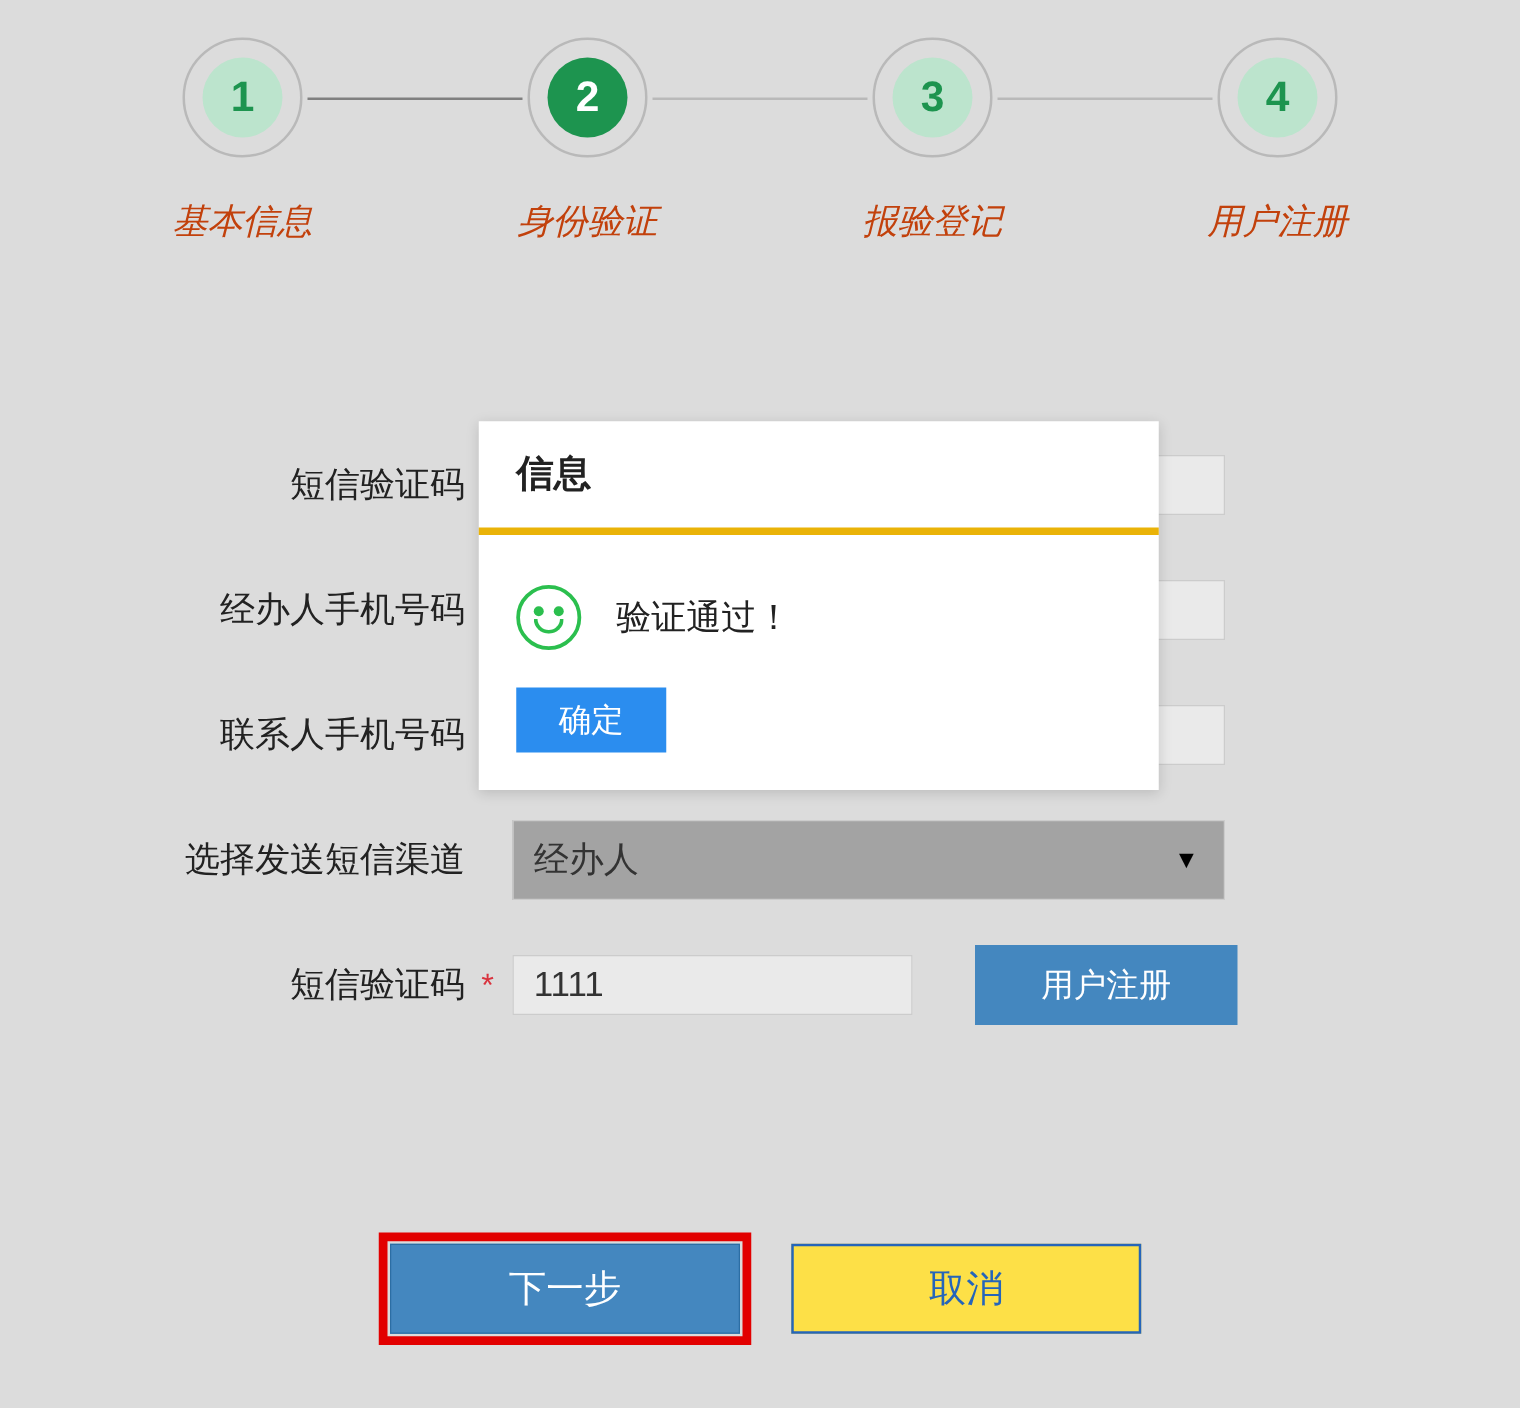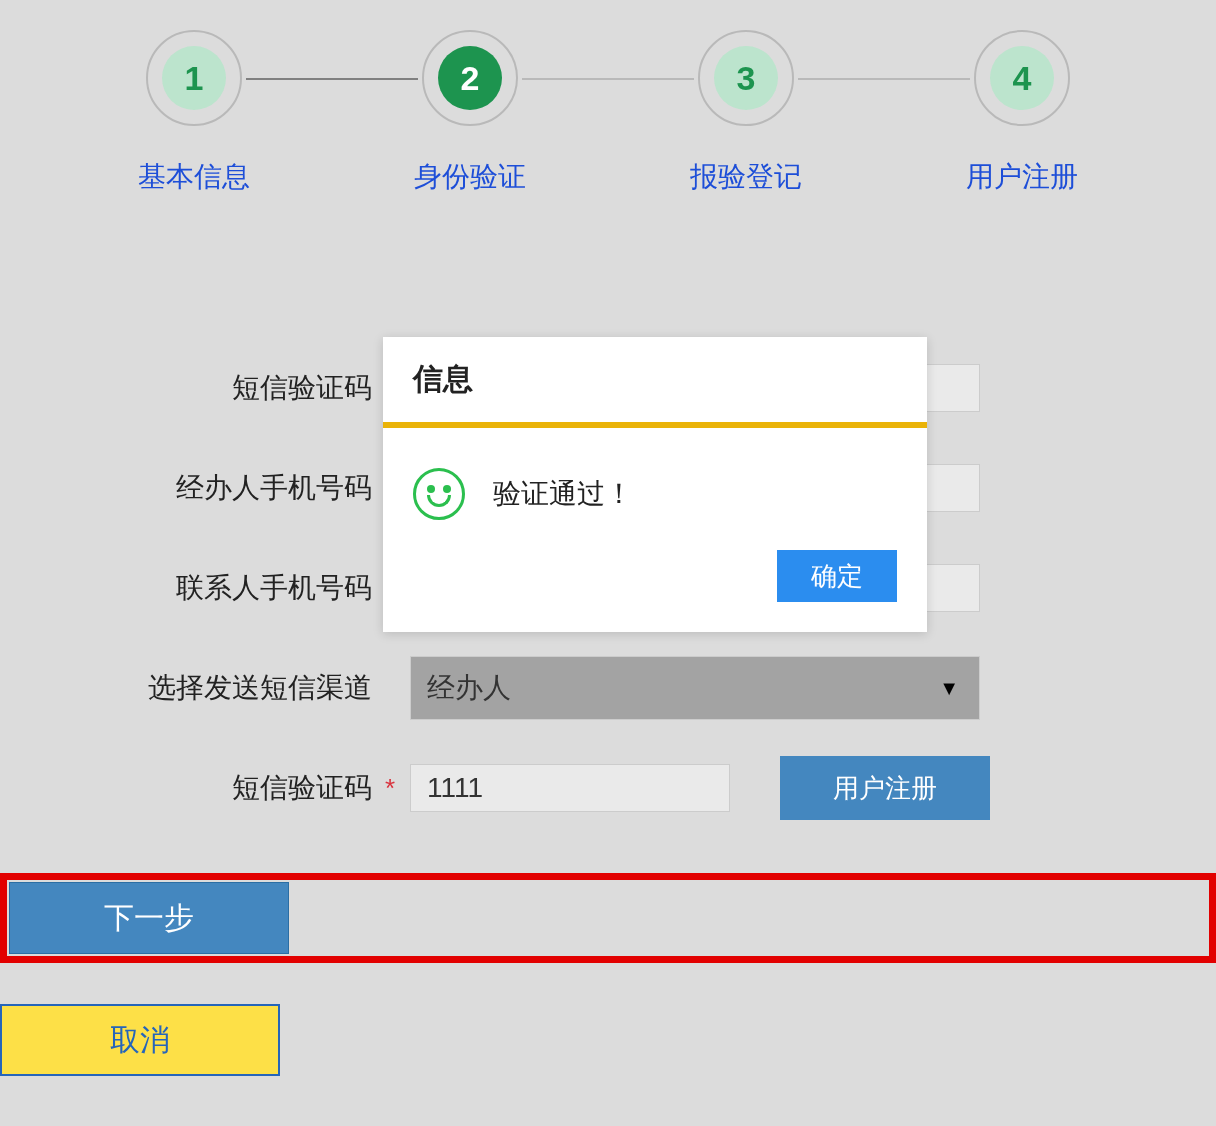--- a/index.html
+++ b/index.html
@@ -82,21 +82,22 @@
       background: #1d944f;
       color: #ffffff;
     }
     .step-circle-outer.upcoming .step-circle-inner {
       background: #bce4cd;
       color: #1d944f;
     }
     .step-label {
       margin-top: 32px;
       font-size: 28px;
-      color: #1d4ed8;
+      color: #c2410c;
+      font-style: italic;
     }
     
     
     .form-area {
       margin-top: 160px;
       padding-left: 120px;
     }
     .form-row {
       display: flex;
       align-items: center;
@@ -160,23 +161,22 @@
       cursor: pointer;
     }
     
     
     .footer-buttons {
       position: absolute;
       bottom: 50px;
       left: 0;
       right: 0;
       display: flex;
-      justify-content: flex-end;
+      justify-content: center;
       gap: 32px;
-      flex-direction: column;
     }
     .btn-primary-wrap {
       border: 7px solid #e20000;
       padding: 2px;
     }
     .btn-primary {
       width: 280px;
       height: 72px;
       background: #4487bf;
       color: #fff;
@@ -249,21 +249,21 @@
       border-top: none;
       border-radius: 0 0 24px 24px;
     }
     .modal-message {
       font-size: 28px;
       color: #222;
     }
     .modal-footer {
       padding: 0 30px 30px 30px;
       display: flex;
-      justify-content: flex-end;
+      justify-content: flex-start;
     }
     .modal-ok-btn {
       width: 120px;
       height: 52px;
       background: #2b8def;
       color: #fff;
       border: none;
       font-size: 26px;
       cursor: pointer;
     }

